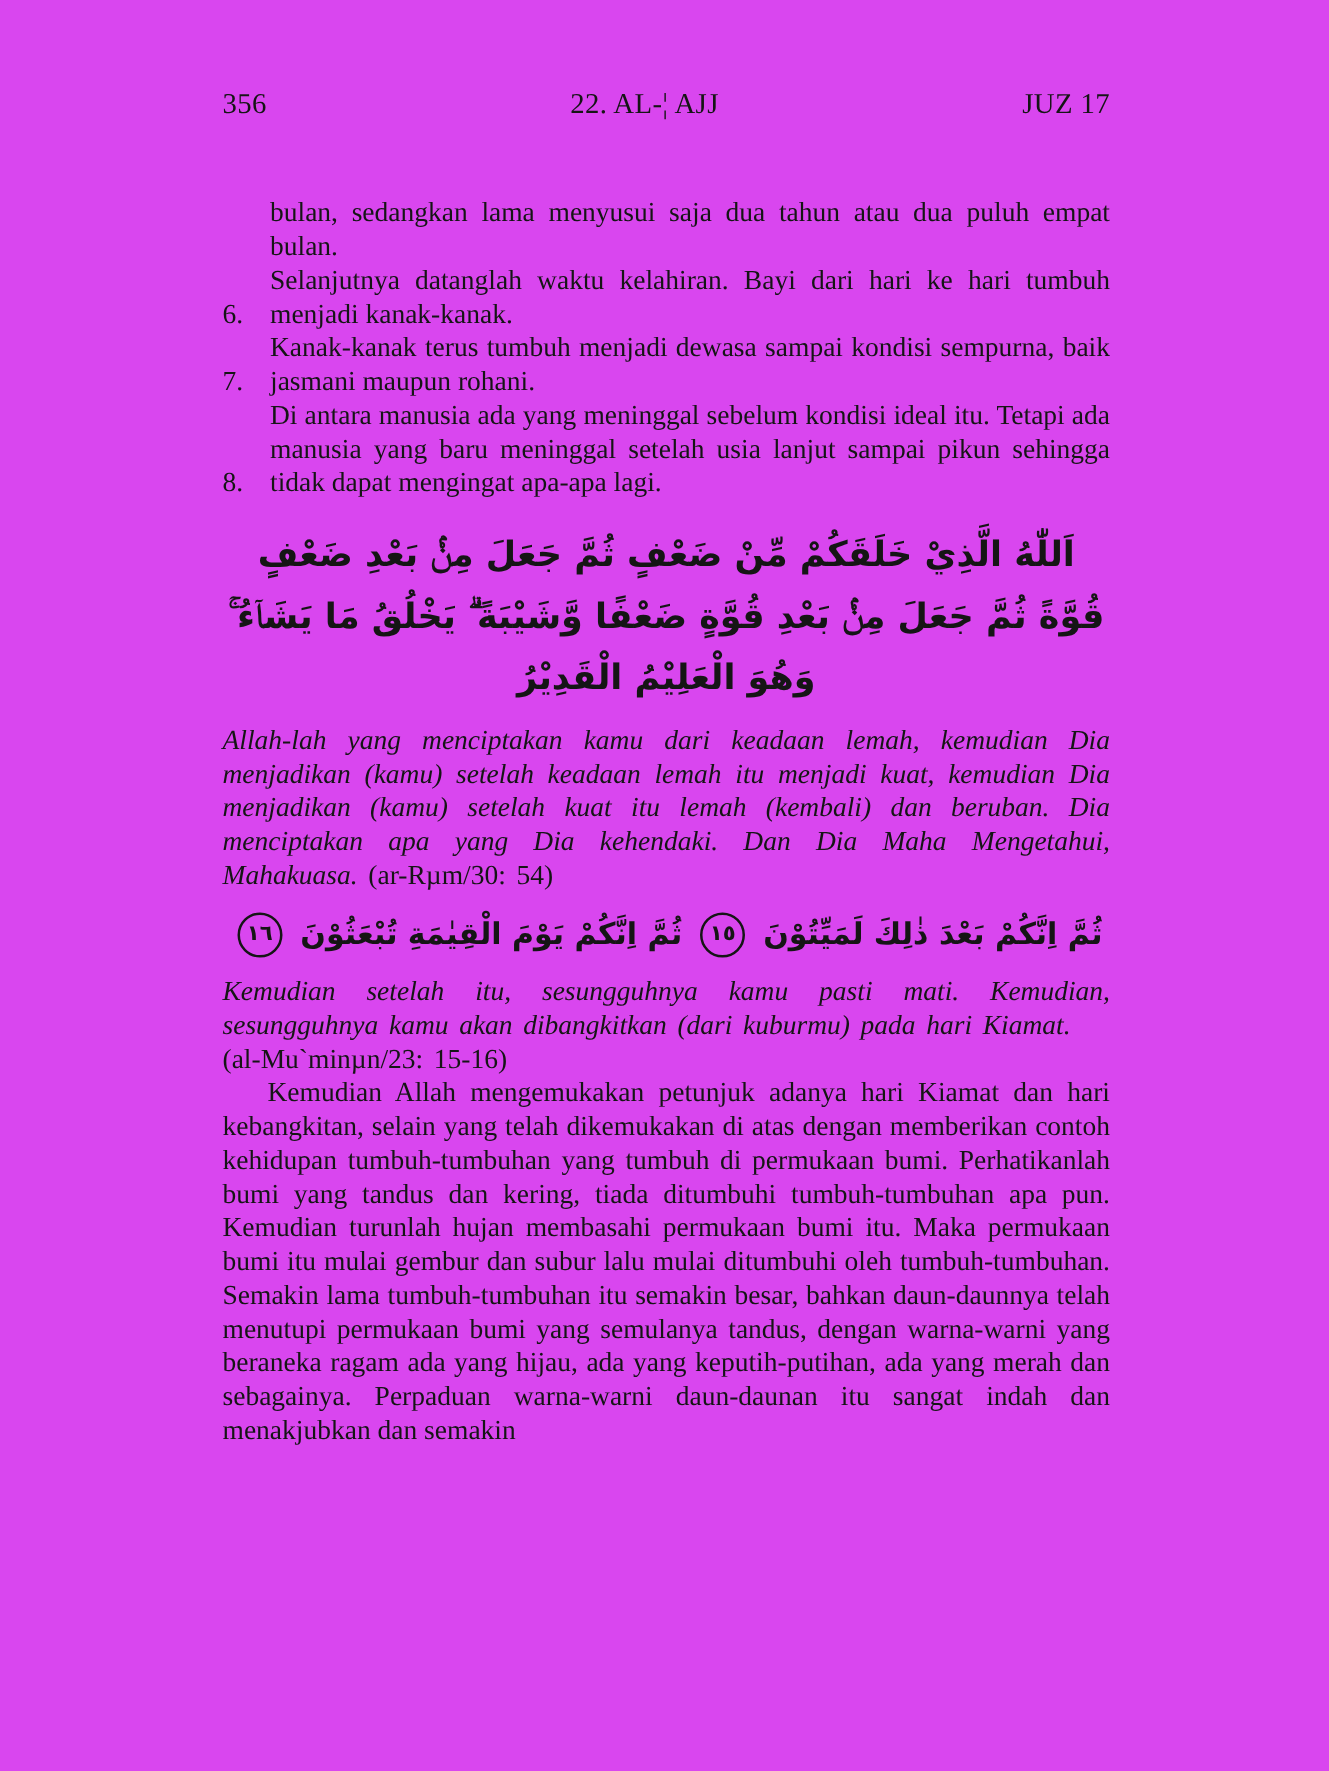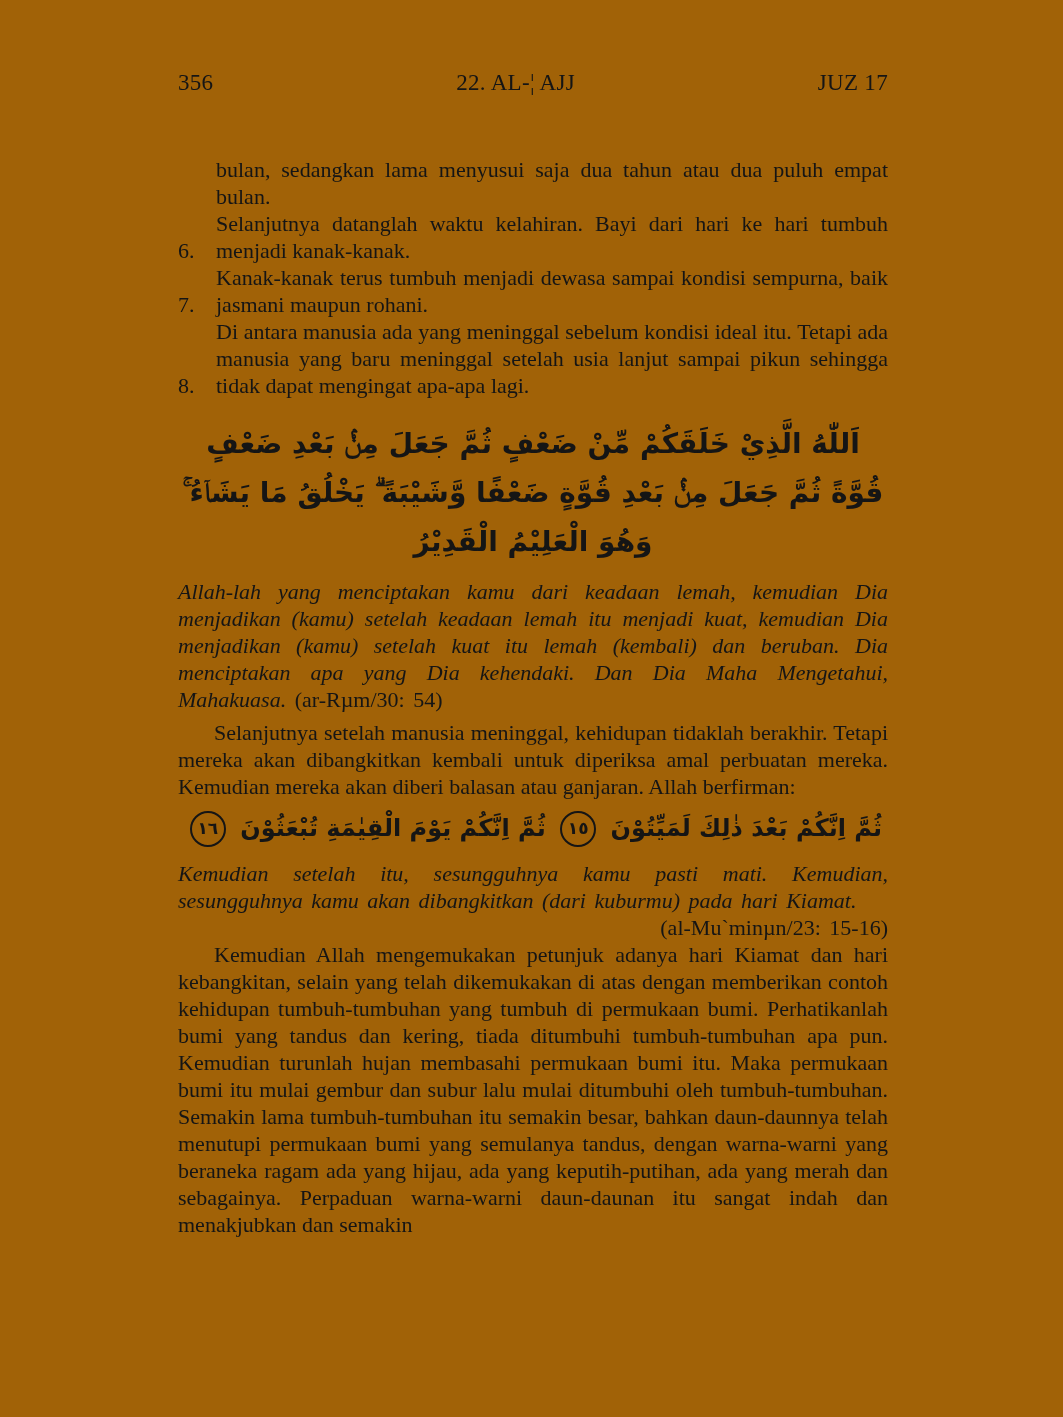--- a/index.html
+++ b/index.html
@@ -5,21 +5,21 @@
   html, body {
     margin: 0;
     padding: 0;
     background: #e8e8e8;
   }
   .page {
     position: relative;
     width: 1063px;
     height: 1417px;
     margin: 0 auto;
-    background: #a16207;
+    background: #d946ef;
     color: #151515;
     font-family: "Liberation Serif", serif;
     overflow: hidden;
   }
   .running-header {
     position: absolute;
     top: 70px;
     left: 178px;
     width: 710px;
     display: flex;
@@ -90,21 +90,21 @@
     text-align: justify;
     word-spacing: 3px;
   }
   .verse-ref {
     font-style: normal;
     margin-left: 0;
   }
   .verse-ref-block {
     font-style: normal;
     display: block;
-    text-align: right;
+    text-align: left;
   }
   .spacer-sm { height: 6px; }
 </style>
 </head>
 <body>
 
 <div class="page">
 
   <div class="running-header">
     <span class="hdr-left">356</span>
@@ -137,21 +137,20 @@
 
     <div class="arabic-block arabic-v1">اَللّٰهُ الَّذِيْ خَلَقَكُمْ مِّنْ ضَعْفٍ ثُمَّ جَعَلَ مِنْۢ بَعْدِ ضَعْفٍ قُوَّةً ثُمَّ جَعَلَ مِنْۢ بَعْدِ قُوَّةٍ ضَعْفًا وَّشَيْبَةً ۗ يَخْلُقُ مَا يَشَاۤءُ ۚ وَهُوَ الْعَلِيْمُ الْقَدِيْرُ</div>
 
     <p class="translation">
       <span>Allah-lah yang menciptakan kamu dari keadaan lemah, kemudian Dia menjadikan (kamu) setelah keadaan lemah itu menjadi kuat, kemudian Dia menjadikan (kamu) setelah kuat itu lemah (kembali) dan beruban. Dia menciptakan apa yang Dia kehendaki. Dan Dia Maha Mengetahui, Mahakuasa.</span>
       <span class="verse-ref">(ar-Rµm/30: 54)</span>
     </p>
 
     <div class="spacer-sm"></div>
 
-    <p class="body-par">Selanjutnya setelah manusia meninggal, kehidupan tidaklah berakhir. Tetapi mereka akan dibangkitkan kembali untuk diperiksa amal perbuatan mereka. Kemudian mereka akan diberi balasan atau ganjaran. Allah berfirman:</p>
 
     <div class="arabic-block arabic-v2">
       <span>ثُمَّ اِنَّكُمْ بَعْدَ ذٰلِكَ لَمَيِّتُوْنَ</span>
       <span class="ayah-circle">١٥</span>
       <span>ثُمَّ اِنَّكُمْ يَوْمَ الْقِيٰمَةِ تُبْعَثُوْنَ</span>
       <span class="ayah-circle">١٦</span>
     </div>
 
     <p class="translation">
       <span>Kemudian setelah itu, sesungguhnya kamu pasti mati. Kemudian, sesungguhnya kamu akan dibangkitkan (dari kuburmu) pada hari Kiamat.</span>

